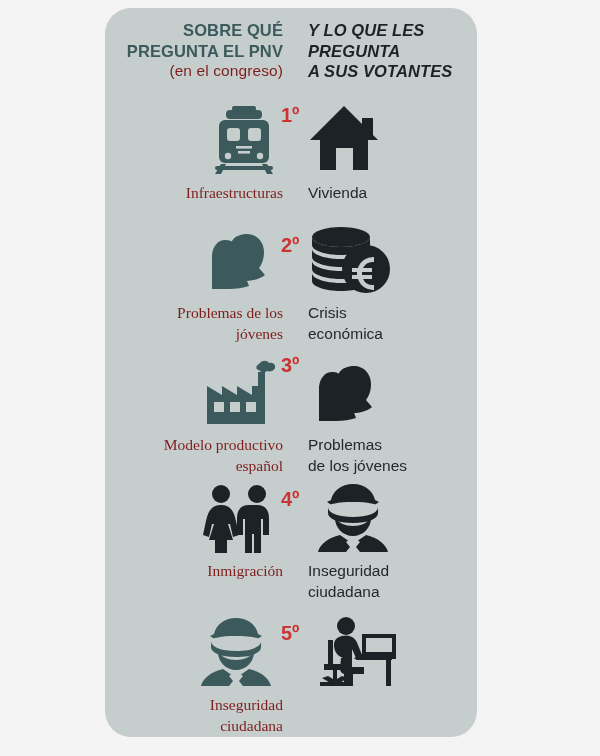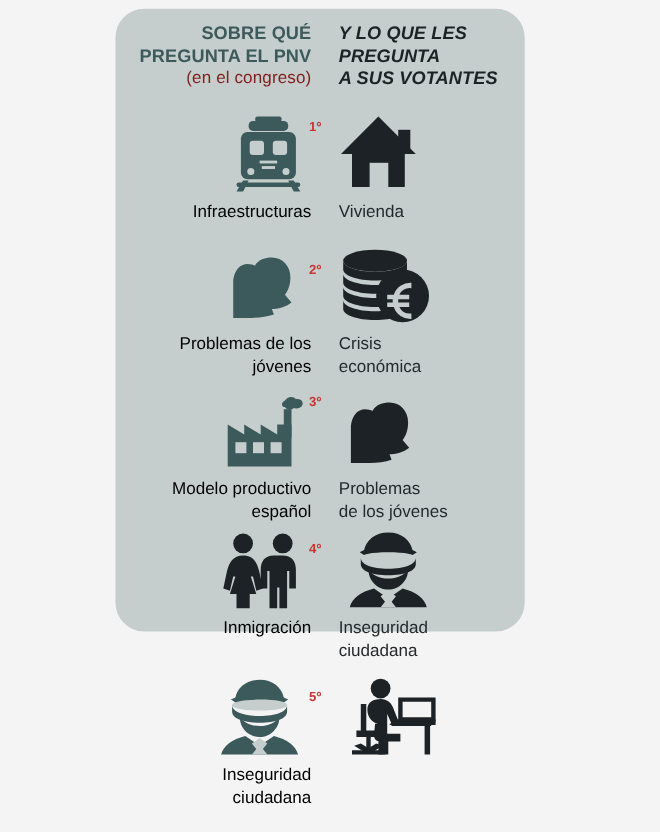--- a/index.html
+++ b/index.html
@@ -18,21 +18,21 @@
     position: relative;
     width: 600px;
     height: 756px;
   }
 
   .card {
     position: absolute;
     left: 105px;
     top: 8px;
     width: 372px;
-    height: 566px;
+    height: 729px;
     background: #c5cecd;
     border-radius: 26px;
     box-sizing: border-box;
   }
 
   
   .headers {
     position: absolute;
     left: 0;
     top: 12px;
@@ -86,28 +86,28 @@
   }
   .cell-left  .icon-wrap { justify-content: flex-end; padding-right: 2px; }
   .cell-right .icon-wrap { justify-content: flex-start; }
 
   .label {
     margin-top: 7px;
     font-size: 15.5px;
     line-height: 20.5px;
     color: #3e5355;
   }
-  .cell-left  .label { text-align: right; color: #000000; }
+  .cell-left  .label { text-align: right; color: #7f1d1d; font-family: Liberation Serif, serif; }
   .cell-right .label { text-align: left;  color: #24292c; }
 
   .rank {
     position: absolute;
     color: #cc3333;
     font-weight: bold;
-    font-size: 12px;
+    font-size: 20px;
     line-height: 15.5px;
   }
 
   svg { display: block; }
   .teal { fill: #3c5a5c; }
   .dark { fill: #1c2225; }
 </style>
 </head>
 <body>
 

